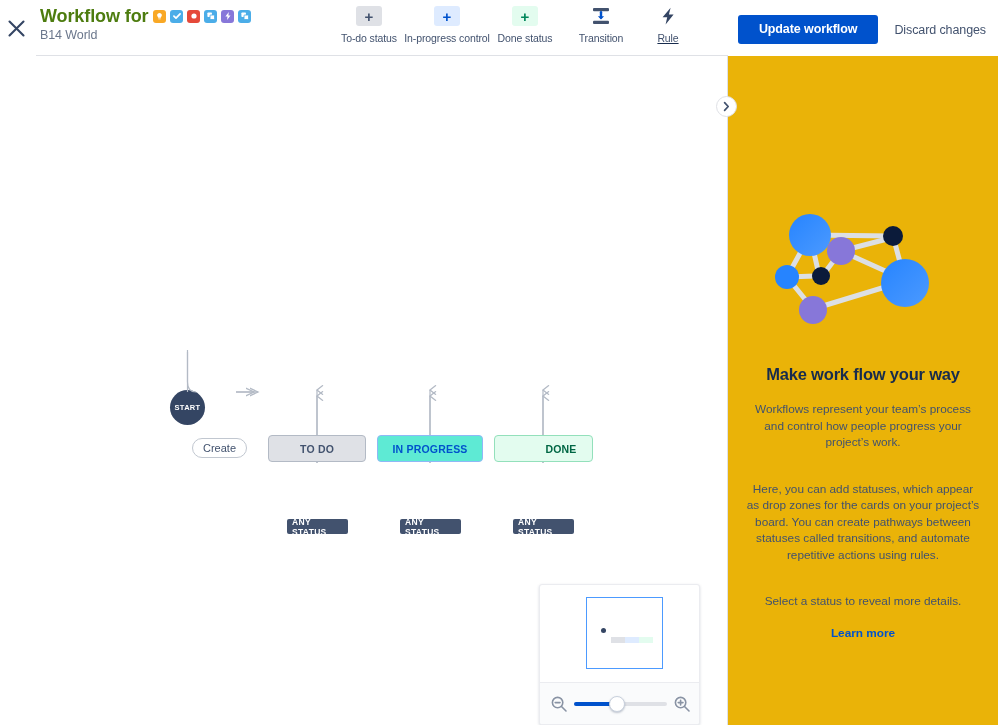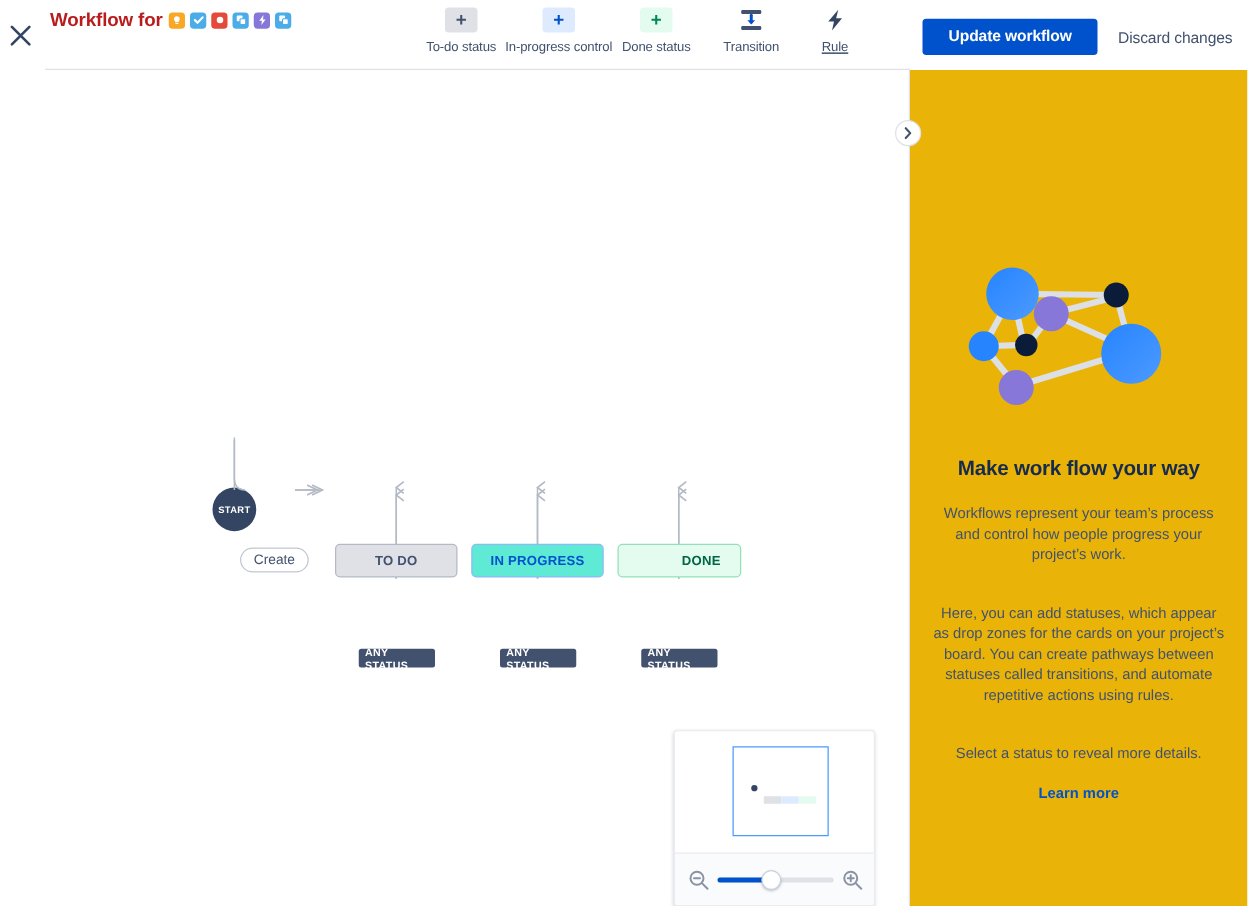--- a/index.html
+++ b/index.html
@@ -38,21 +38,21 @@
 
   .title-block {
     position: absolute; left: 40px; top: 8px;
     width: 290px;
   }
   .title-row {
     display: flex; align-items: center; gap: 0px;
     height: 16px;
   }
   .title-text {
-    font-size: 15px; font-weight: bold; color: #b91c1c;
+    font-size: 18px; font-weight: bold; color: #4d7c0f;
     letter-spacing: -0.1px; white-space: nowrap;
     margin-right: 5px;
   }
   .itype {
     width: 13px; height: 13px; border-radius: 3px;
     margin-right: 4px;
     display: inline-flex; align-items: center; justify-content: center;
     flex: none;
   }
   .itype svg { display: block; }
@@ -317,20 +317,21 @@
             </svg>
         </span>
 
         <span class="itype" style="background:#4bade8">
           <svg width="10" height="10" viewBox="0 0 10 10">
               <rect x="1.4" y="1.4" width="4.6" height="4.6" rx="0.8" fill="#fff"></rect>
               <rect x="4" y="4" width="4.6" height="4.6" rx="0.8" fill="#fff" stroke="#4bade8" stroke-width="0.9"></rect>
             </svg>
         </span>
       </div>
+      <div class="subtitle">B14 World</div>
     </div>
 
     <div class="toolbar">
 
       <div class="tool">
         <div class="tool-icon todo">+</div>
         <div class="tool-label">To-do status</div>
       </div>
 
       <div class="tool">

